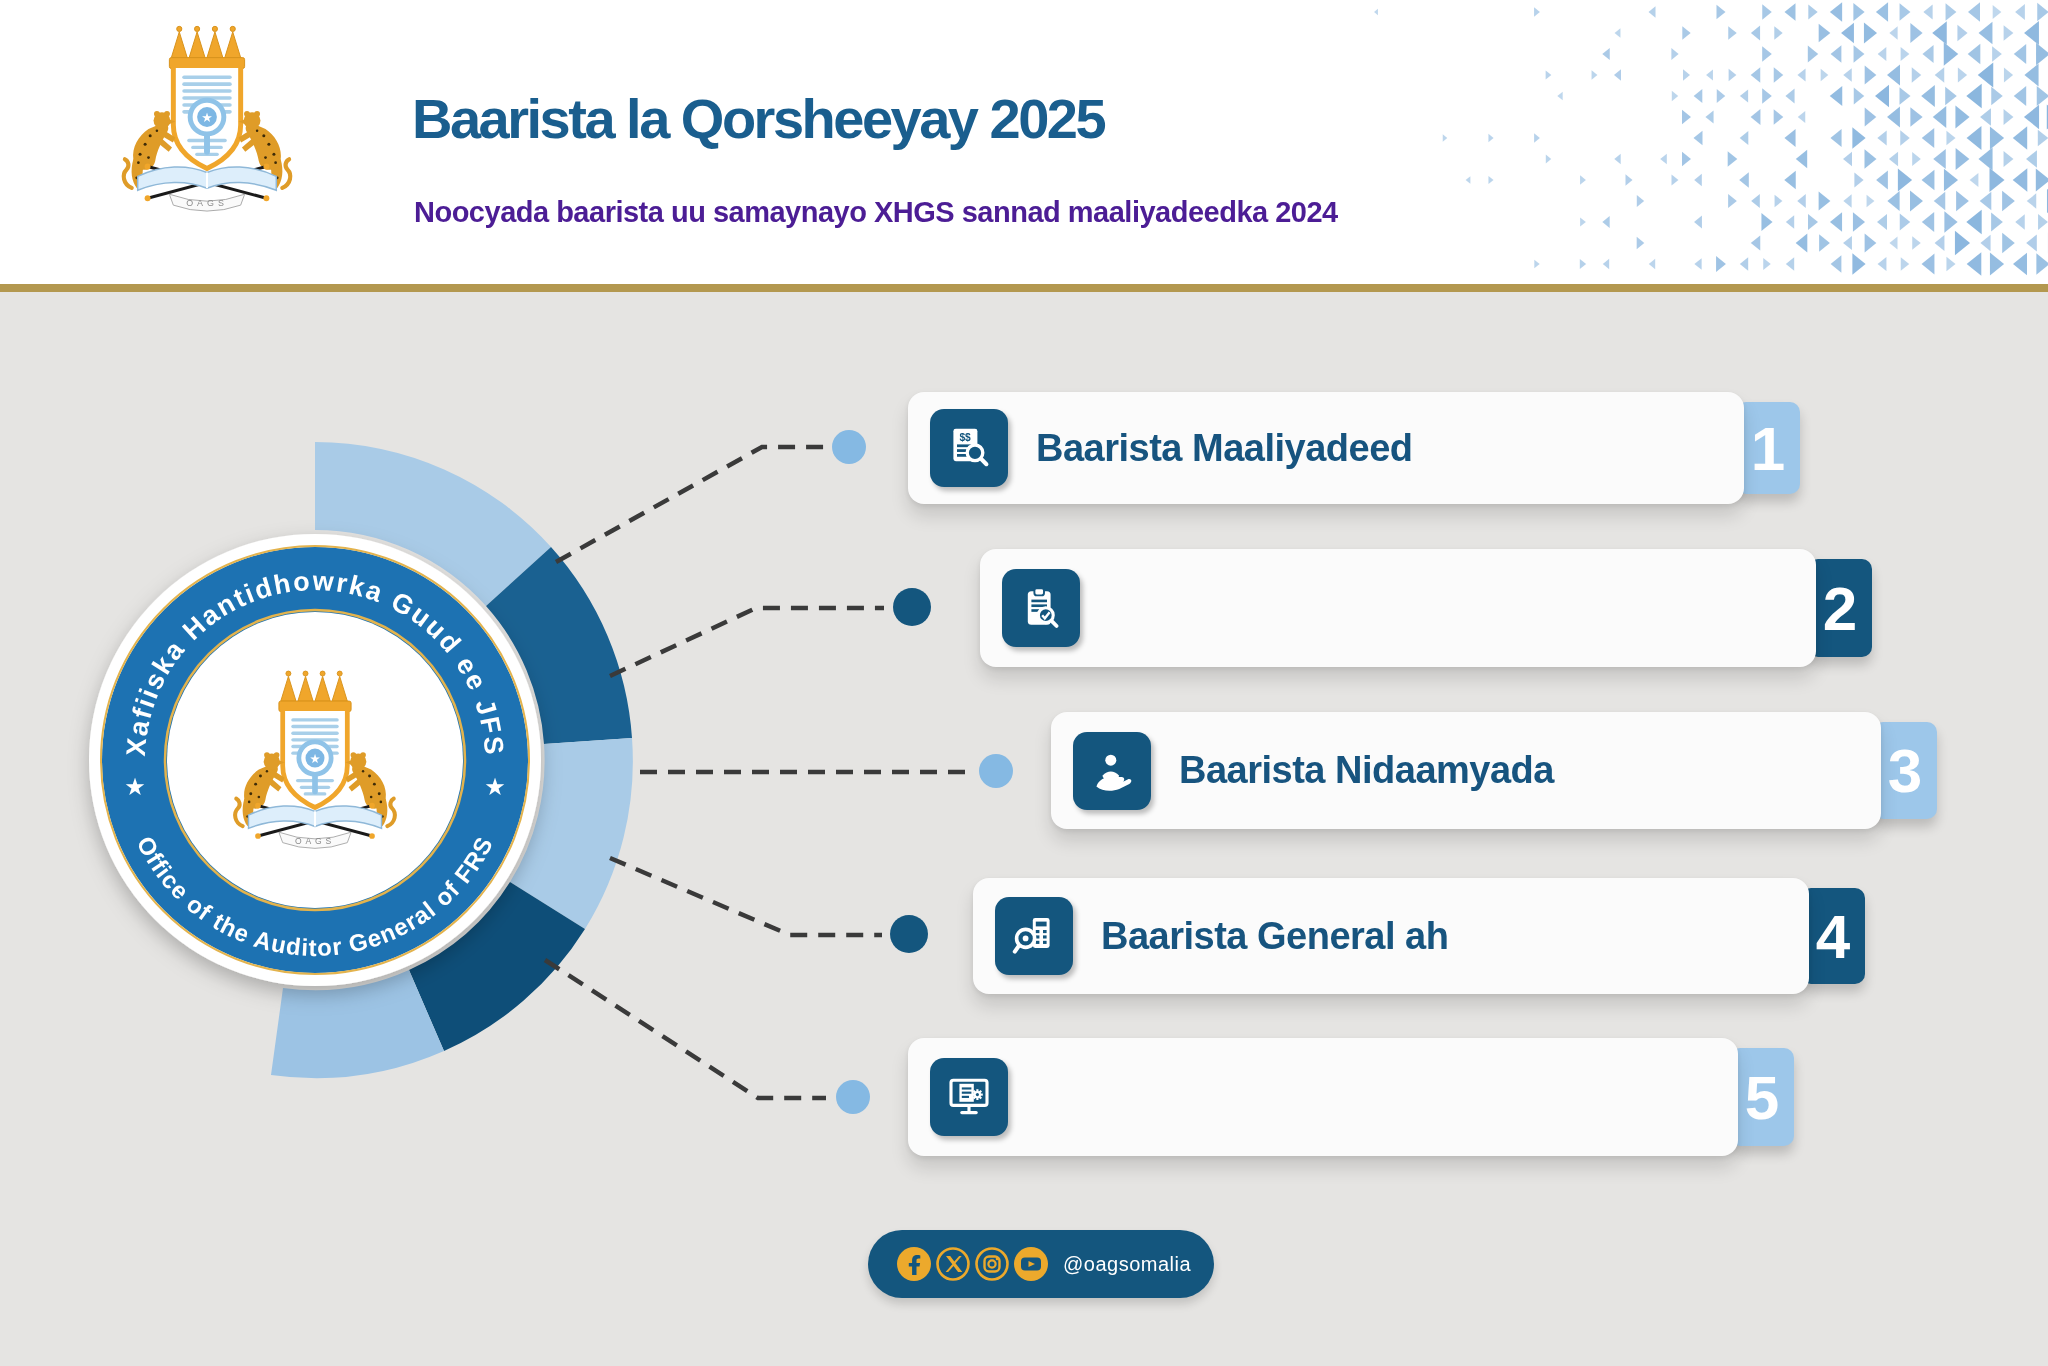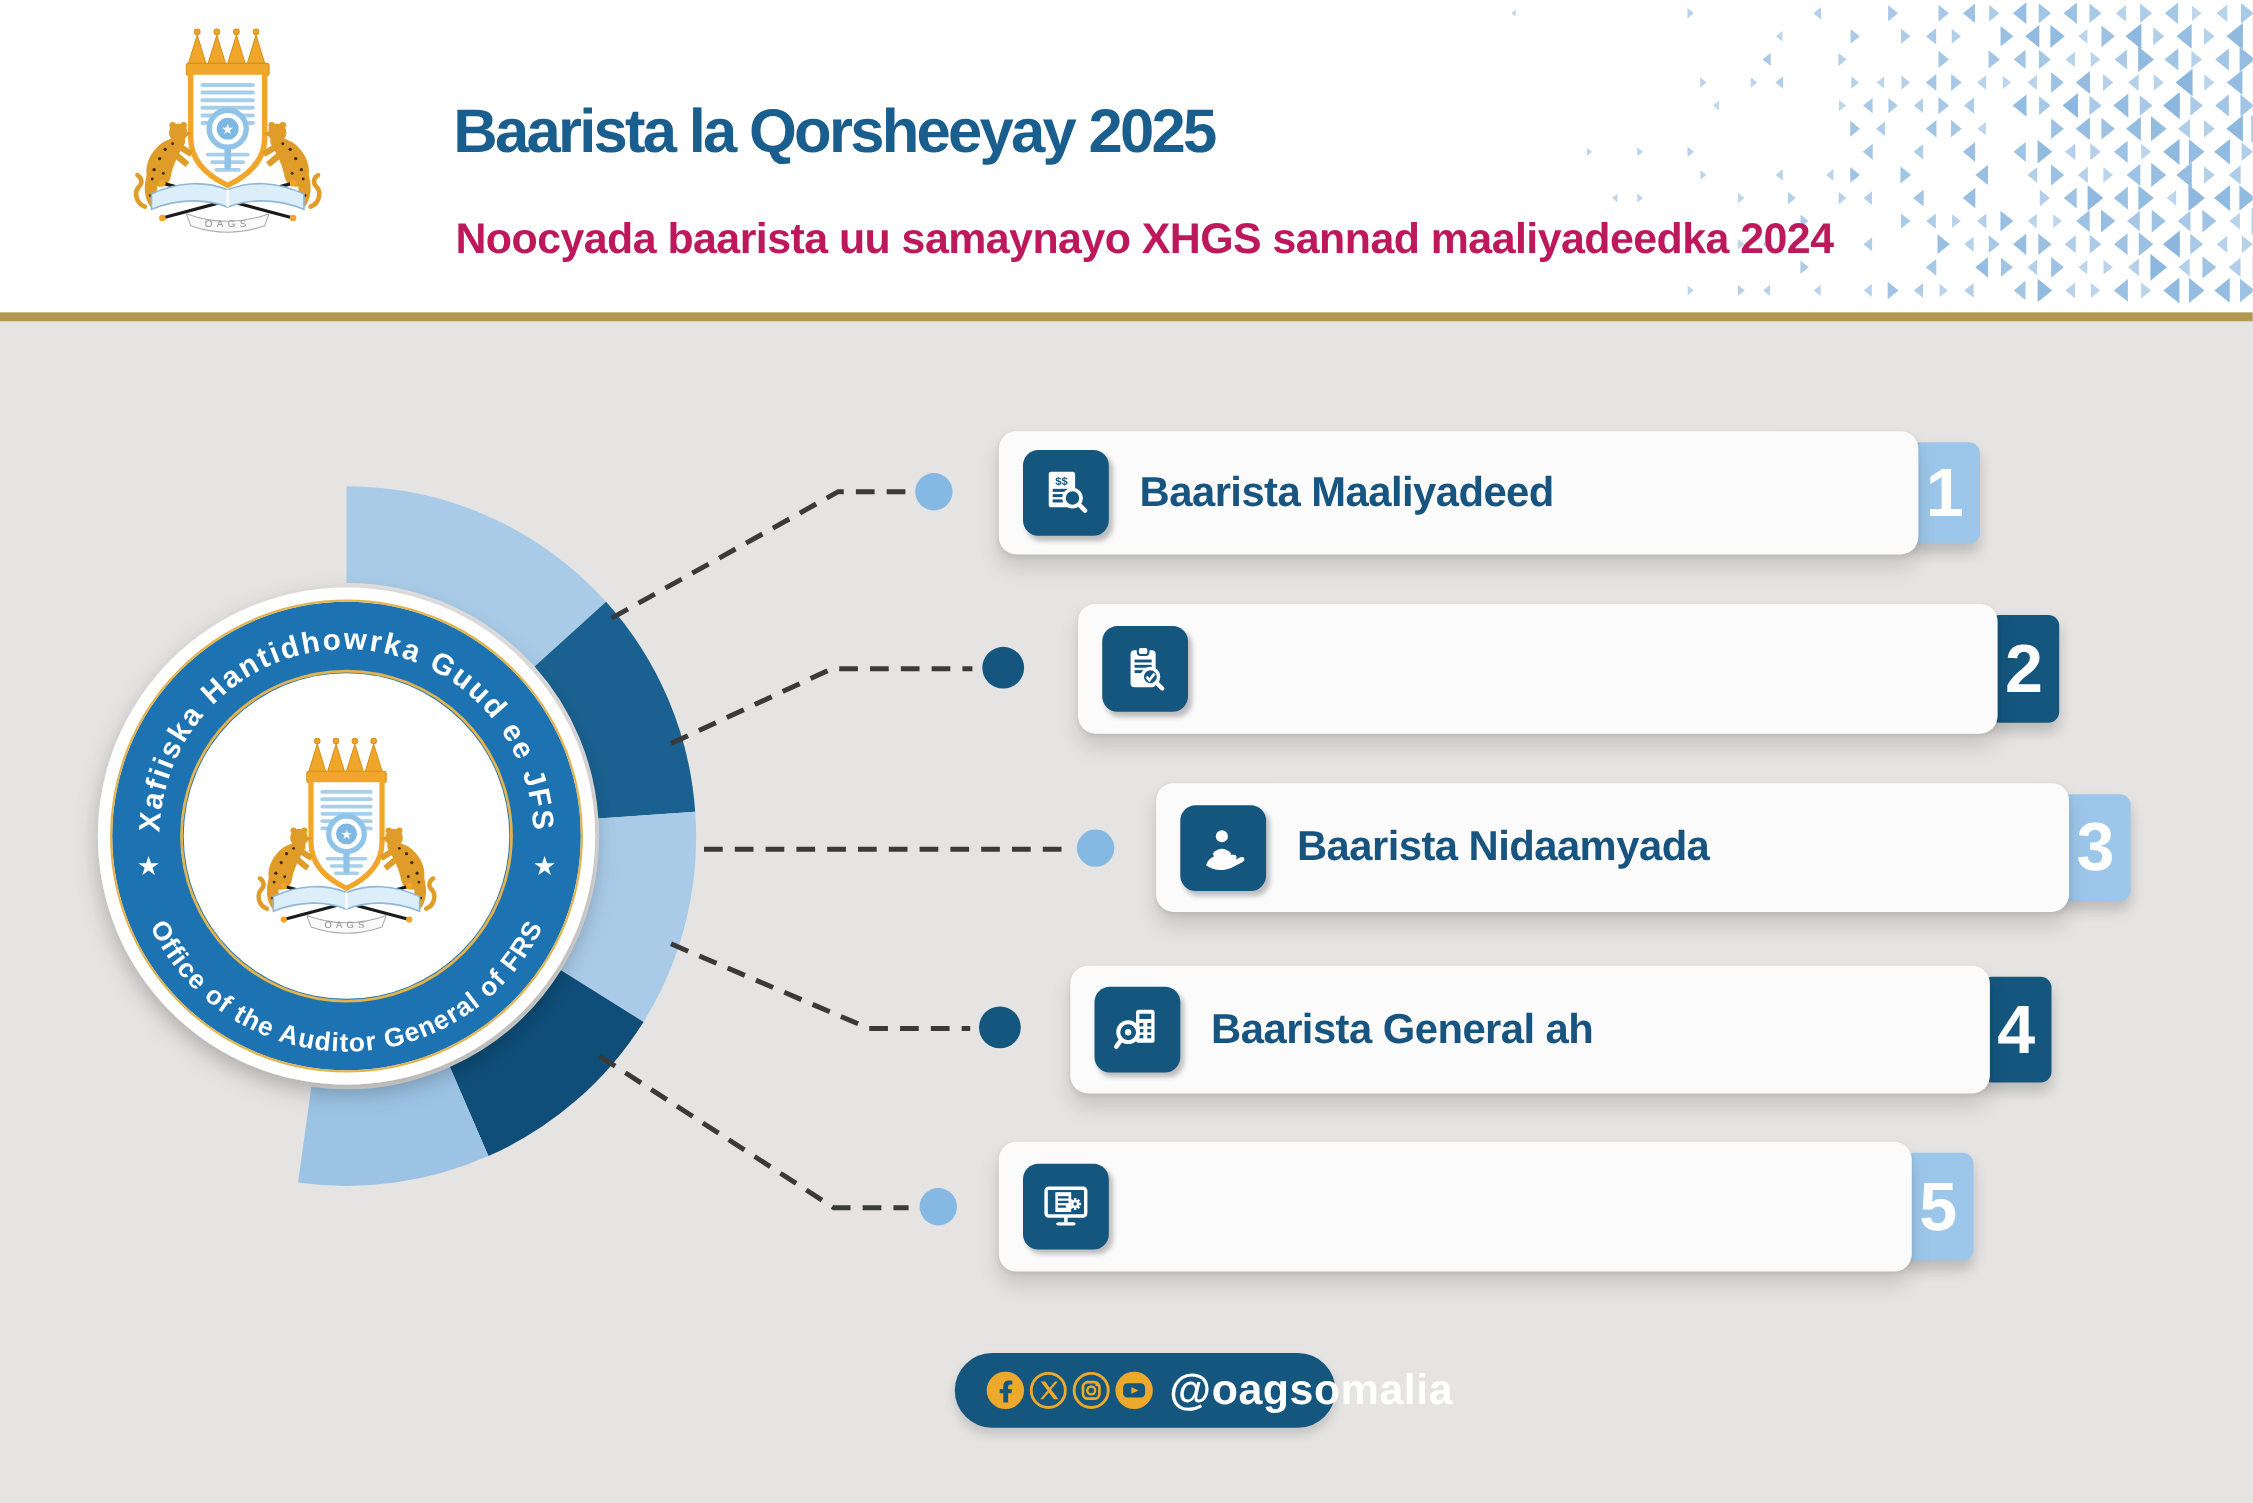--- a/index.html
+++ b/index.html
@@ -5,21 +5,21 @@
   html,body{margin:0;padding:0;}
   body{
     width:2048px;height:1366px;position:relative;overflow:hidden;
     background:#E5E4E2;
     font-family:"Liberation Sans","DejaVu Sans",sans-serif;
   }
   
   .header-band{position:absolute;left:0;top:0;width:2048px;height:284px;background:#FFFFFF;z-index:3;}
   .gold-rule{position:absolute;left:0;top:284px;width:2048px;height:8px;background:#B3984F;z-index:3;}
   .page-title{position:absolute;left:412px;top:86px;font-size:56px;font-weight:bold;letter-spacing:-2.5px;color:#1A5E8E;z-index:4;white-space:nowrap;}
-  .page-subtitle{position:absolute;left:414px;top:196px;font-size:39px;font-weight:bold;letter-spacing:-0.5px;color:#be185d;z-index:4;white-space:nowrap;}
+  .page-subtitle{position:absolute;left:414px;top:196px;font-size:29px;font-weight:bold;letter-spacing:-0.5px;color:#4c1d95;z-index:4;white-space:nowrap;}
   .header-logo{position:absolute;left:108px;top:20px;z-index:4;}
   .tri-pattern{position:absolute;right:0;top:0;z-index:3;}
   
   .left-graphic{position:absolute;left:-13px;top:418px;z-index:1;}
   
   .connector-layer{position:absolute;left:0;top:0;z-index:1;pointer-events:none;}
   
   .card-wrap{position:absolute;z-index:2;}
   .badge{position:absolute;top:10px;bottom:10px;width:64px;border-radius:10px;
     display:flex;align-items:center;justify-content:center;
@@ -30,21 +30,21 @@
     box-shadow:0 12px 18px rgba(0,0,0,.13),0 2px 5px rgba(0,0,0,.08);
     display:flex;align-items:center;gap:28px;padding-left:22px;}
   .icon-tile{width:78px;height:78px;min-width:78px;border-radius:14px;background:#14567E;
     display:flex;align-items:center;justify-content:center;box-shadow:3px 4px 5px rgba(0,0,0,.25);}
   .card-label{font-size:38px;font-weight:bold;color:#17547F;letter-spacing:-0.5px;line-height:1.16;}
   
   .social-pill{position:absolute;left:868px;top:1230px;width:318px;height:68px;border-radius:35px;
     background:#14567E;display:flex;align-items:center;padding-left:28px;z-index:2;
     box-shadow:0 6px 10px rgba(0,0,0,.15);}
   .social-icons{display:flex;align-items:center;gap:3px;}
-  .social-handle{color:#FFFFFF;font-size:39px;font-weight:bold;margin-left:14px;letter-spacing:0.5px;}
+  .social-handle{color:#FFFFFF;font-size:20px;font-weight:normal;margin-left:14px;letter-spacing:0.5px;}
 </style>
 </head>
 <body>
 
 <svg width="0" height="0" style="position:absolute" aria-hidden="true">
   <defs>
     <filter id="ds" x="-20%" y="-20%" width="140%" height="150%">
       <feDropShadow dx="0" dy="8" stdDeviation="10" flood-opacity="0.25"></feDropShadow>
     </filter>
     <g id="leopard-shape">

